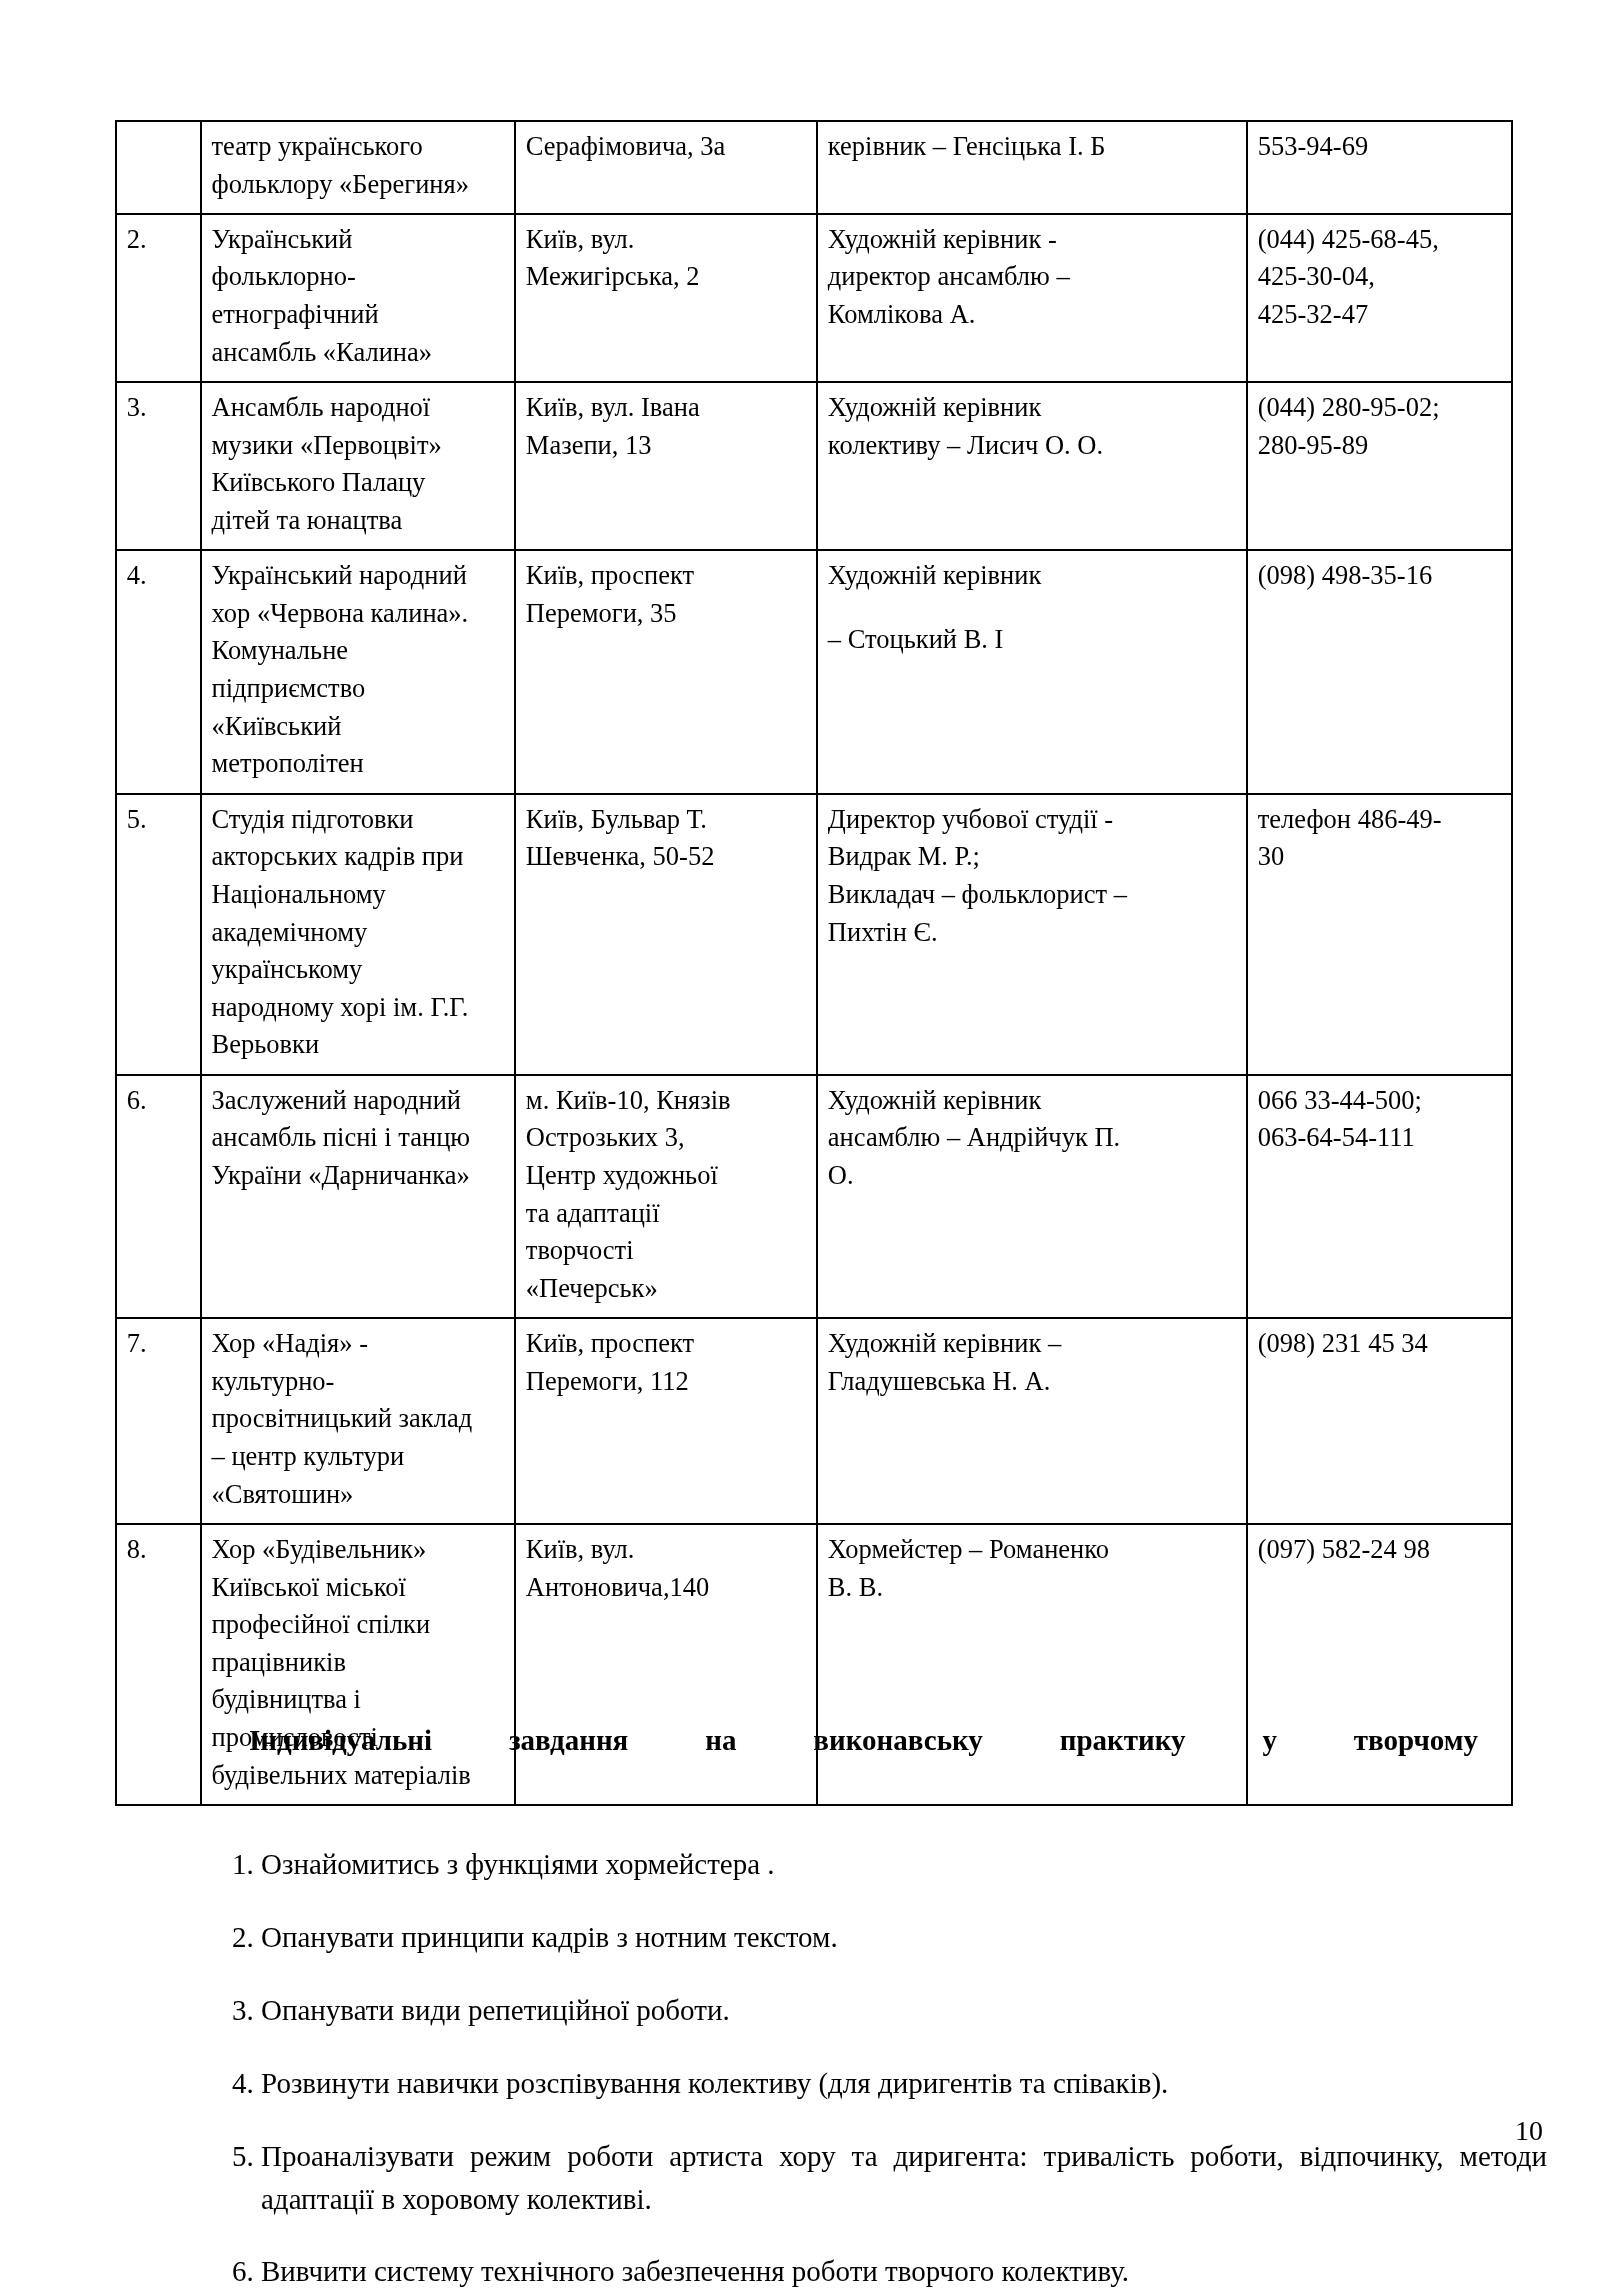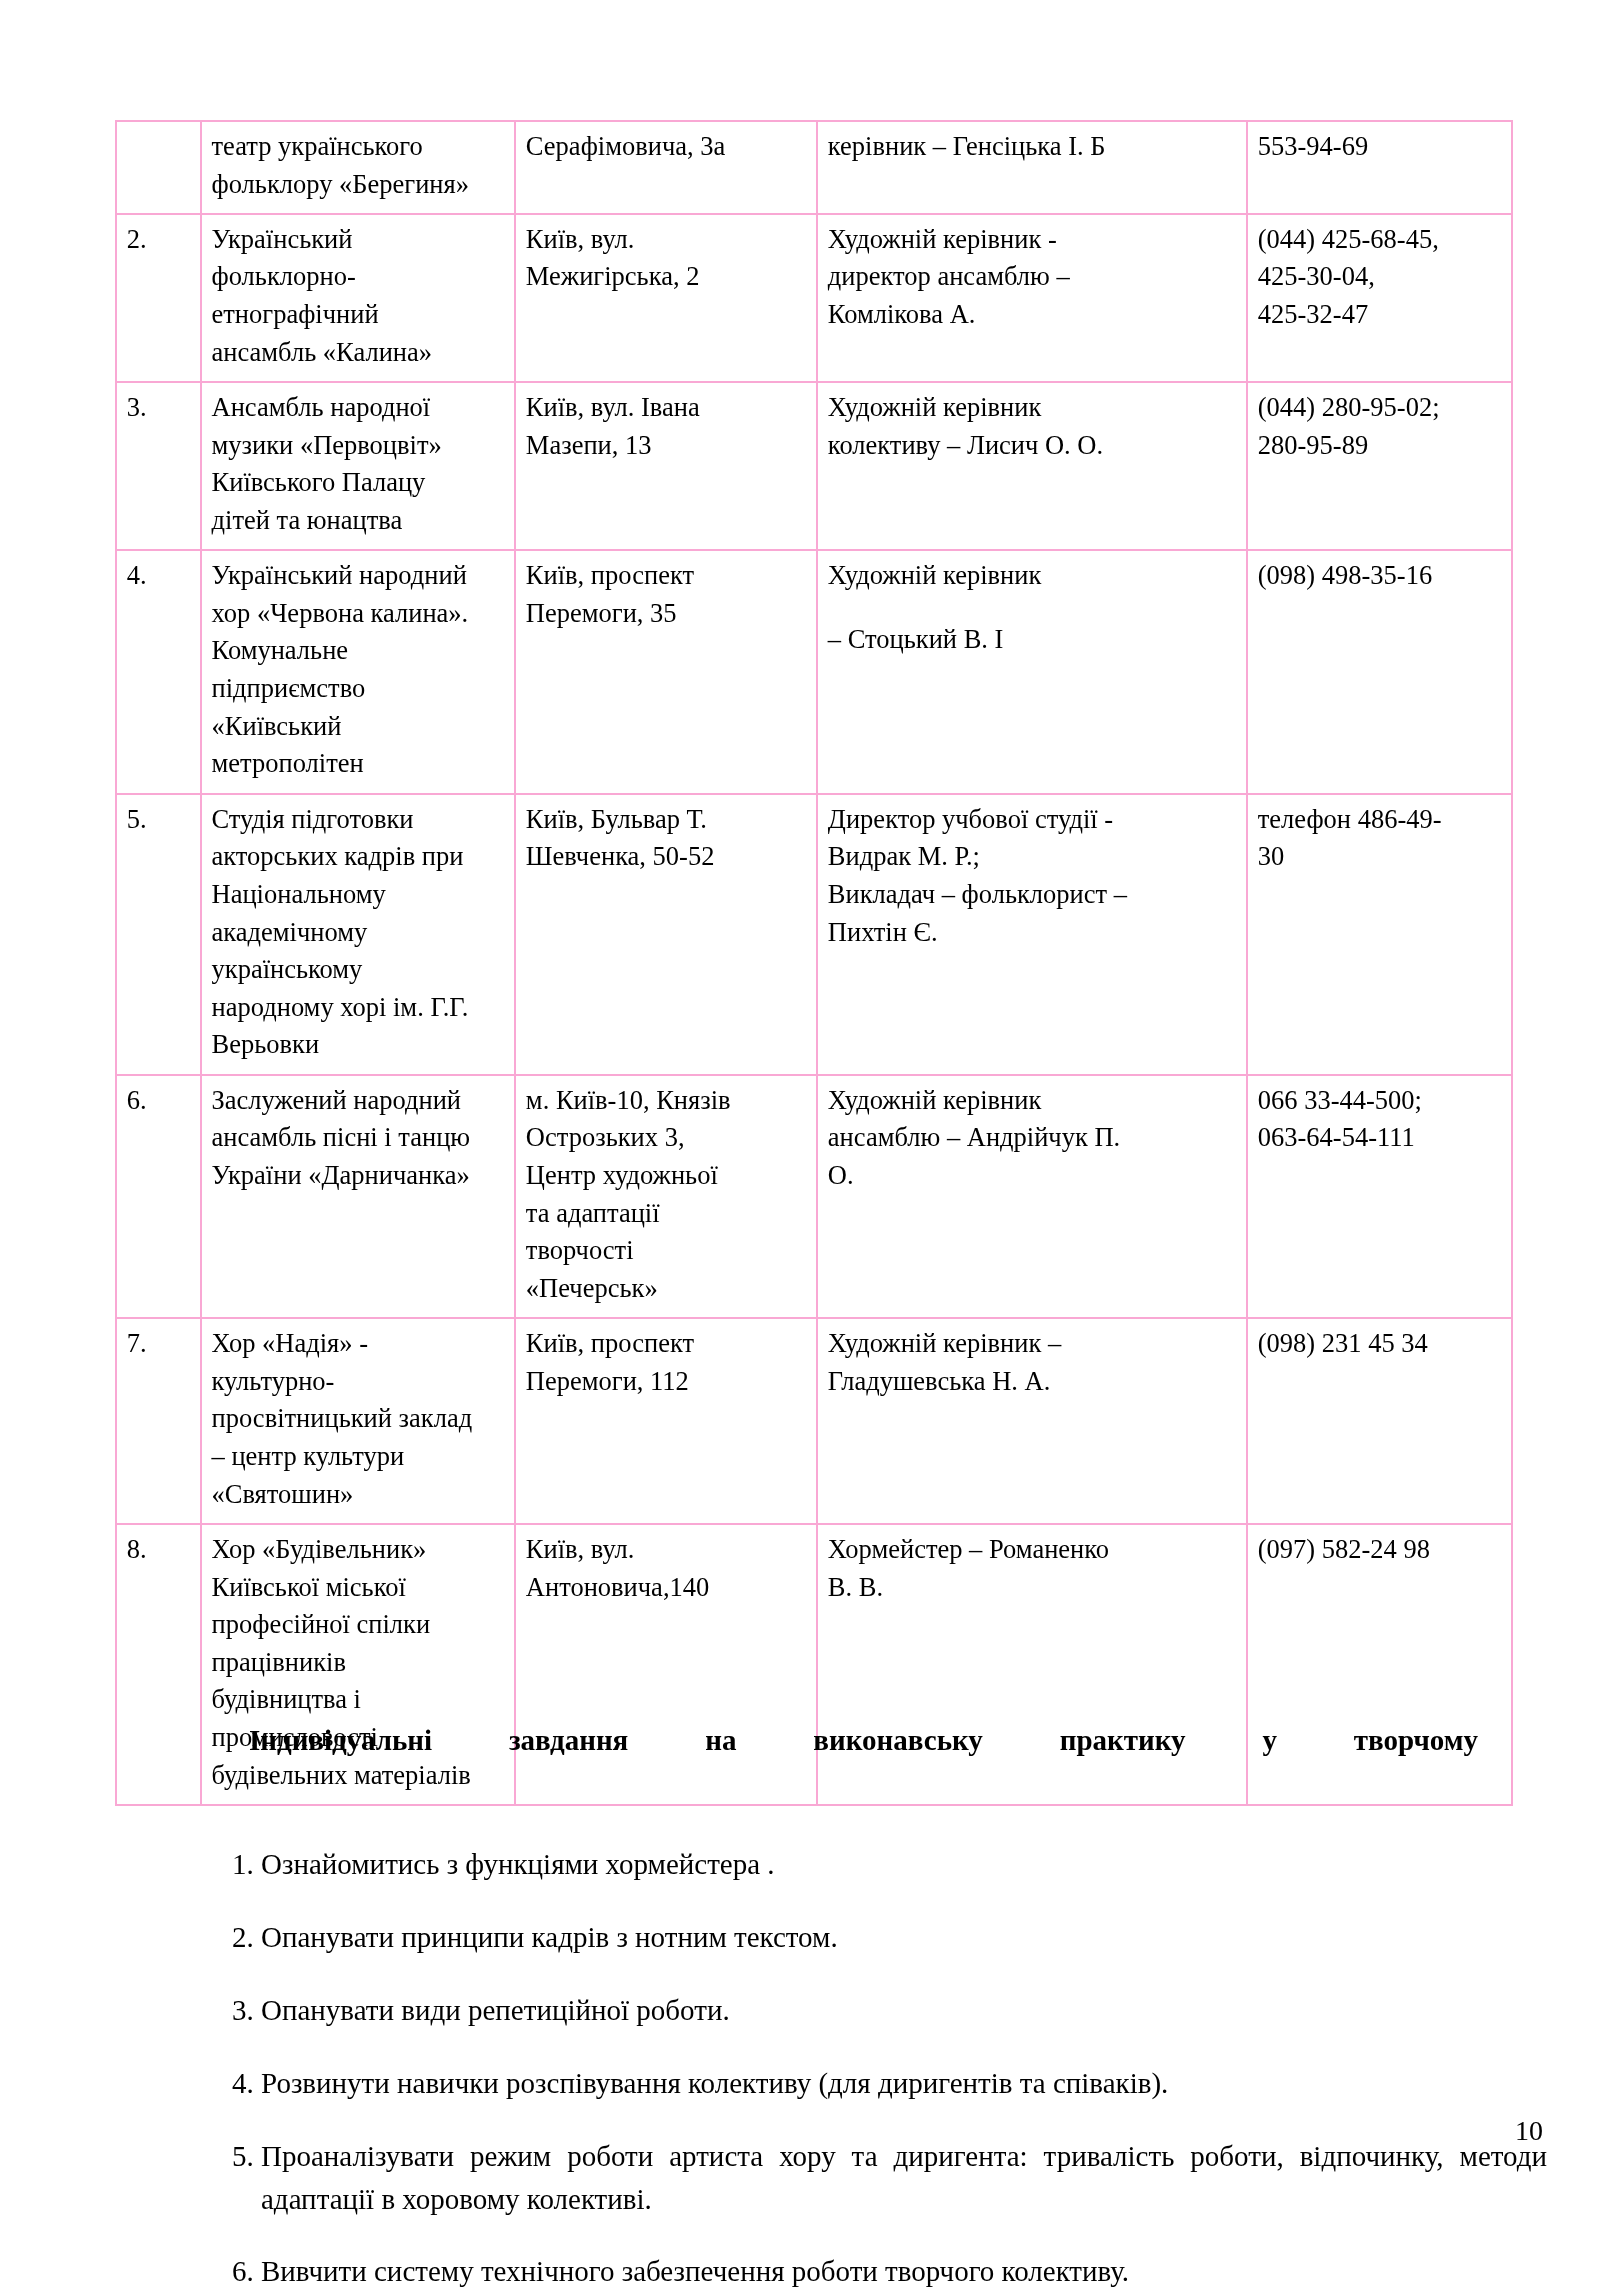--- a/index.html
+++ b/index.html
@@ -25,21 +25,21 @@
     left: 115px;
     top: 120px;
     width: 1398px;
   }
   table.collectives {
     border-collapse: collapse;
     width: 1398px;
     table-layout: fixed;
   }
   table.collectives td {
-    border: 2px solid #f9a8d4;
+    border: 2px solid #000000;
     vertical-align: top;
     padding: 5.9px 8.8px 9.8px 9.8px;
     font-size: 26.5px;
     line-height: 1.42;
     font-family: "Liberation Serif", "DejaVu Serif", serif;
     margin-top: 48px;
   }
   
   col.c-num  { width: 55px; }
   col.c-name { width: 204px; }

